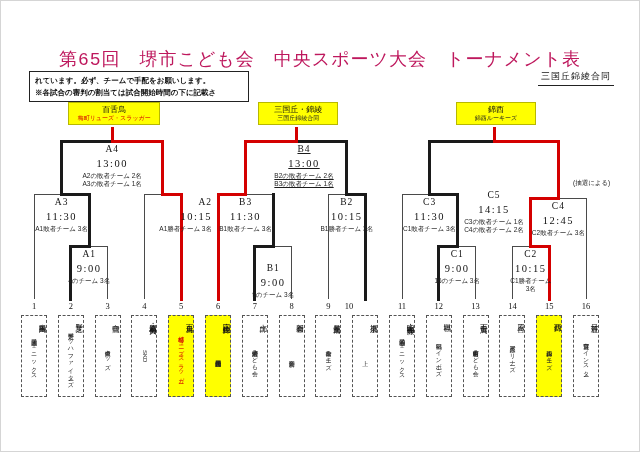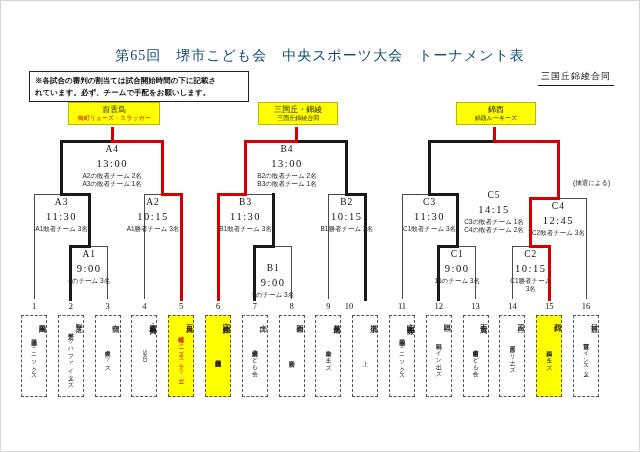--- a/index.html
+++ b/index.html
@@ -3,21 +3,21 @@
 <meta charset="utf-8">
 <style>
   html,body{margin:0;padding:0;background:#e9e9e9;}
   #stage{
     position:relative;width:640px;height:452px;background:#ffffff;
     border:1px solid #d5d5d5;box-sizing:border-box;overflow:hidden;
     font-family:"Liberation Sans",sans-serif;color:#1c1c1c;
   }
   .title{
     position:absolute;left:0;top:46px;width:100%;text-align:center;
-    font-family:Liberation Serif, serif;font-size:14px;letter-spacing:1px;color:#0c4a6e;
+    font-family:Liberation Mono, monospace;font-size:18px;letter-spacing:1px;color:#be185d;
   }
   .division{
     position:absolute;left:537px;top:69px;font-size:9px;color:#111;
     border-bottom:1px solid #222;padding:0 3px 2px 3px;letter-spacing:1px;
   }
   .notebox{
     position:absolute;left:28px;top:70px;width:208px;border:1px solid #222;
     padding:3px 5px;font-size:7.5px;font-weight:bold;line-height:1.55;color:#111;
   }
   .vline,.hline,.vthick,.hthick,.vred,.hred{position:absolute;}
@@ -43,22 +43,22 @@
   .tbox .n{font-size:6px;color:#222;text-align:center;line-height:1.1;margin-right:1px;}
   .lottery{position:absolute;font-size:6.5px;color:#222;}
 </style>
 </head>
 <body>
 
 <div id="stage">
   <div class="title">第65回　堺市こども会　中央スポーツ大会　トーナメント表</div>
   <div class="division">三国丘錦綾合同</div>
   <div class="notebox">
+    <div>れています。必ず、チームで手配をお願いします。</div>
     <div>※各試合の審判の割当ては試合開始時間の下に記載さ</div>
-    <div>れています。必ず、チームで手配をお願いします。</div>
   </div>
   <div class="lottery" style="left:572px;top:178px;">(抽選による)</div>
   <div id="lines">
       <div class="hline" style="left: 69.8px; top: 244.5px; width: 36.8px; background: rgb(74, 74, 74);"></div>
       <div class="vline" style="left: 69.3px; top: 245px; height: 53px; background: rgb(74, 74, 74);"></div>
       <div class="vline" style="left: 106.1px; top: 245px; height: 53px; background: rgb(74, 74, 74);"></div>
       <div class="hline" style="left: 143.4px; top: 192.5px; width: 36.8px; background: rgb(74, 74, 74);"></div>
       <div class="vline" style="left: 142.9px; top: 193px; height: 105px; background: rgb(74, 74, 74);"></div>
       <div class="vline" style="left: 179.7px; top: 193px; height: 105px; background: rgb(74, 74, 74);"></div>
       <div class="hline" style="left: 33px; top: 192.5px; width: 55.2px; background: rgb(74, 74, 74);"></div>
@@ -134,21 +134,21 @@
       <div class="vred" style="left: 491.5px; top: 125.5px; height: 16px; background: rgb(212, 0, 0);"></div>
     </div>
   <div id="matchtexts">
       <div class="mtxt" style="left: 59.2px; top: 248px; width: 58px;">
         <div class="mid-id">A1</div>
         <div class="mid-time">9:00</div>
         <div class="mid-ref">
           <div>4のチーム 3名</div>
         </div>
       </div>
-      <div class="mtxt" style="left: 109px; top: 196px; width: 86px;">
+      <div class="mtxt" style="left: 125px; top: 196px; width: 86px; text-align: right;">
         <div class="mid-id">A2</div>
         <div class="mid-time">10:15</div>
         <div class="mid-ref">
           <div>A1勝者チーム 3名</div>
         </div>
       </div>
       <div class="mtxt" style="left: 17.6px; top: 196px; width: 86px;">
         <div class="mid-id">A3</div>
         <div class="mid-time">11:30</div>
         <div class="mid-ref">
@@ -177,21 +177,21 @@
           <div>B1勝者チーム 3名</div>
         </div>
       </div>
       <div class="mtxt" style="left: 201.6px; top: 196px; width: 86px;">
         <div class="mid-id">B3</div>
         <div class="mid-time">11:30</div>
         <div class="mid-ref">
           <div>B1敗者チーム 3名</div>
         </div>
       </div>
-      <div class="mtxt" style="left: 227px; top: 143px; width: 118px;">
+      <div class="mtxt" style="left: 244px; top: 143px; width: 118px; text-decoration: underline;">
         <div class="mid-id">B4</div>
         <div class="mid-time">13:00</div>
         <div class="mid-ref">
           <div>B2の敗者チーム 2名</div>
           <div>B3の敗者チーム 1名</div>
         </div>
       </div>
       <div class="mtxt" style="left: 427.2px; top: 248px; width: 58px;">
         <div class="mid-id">C1</div>
         <div class="mid-time">9:00</div>

